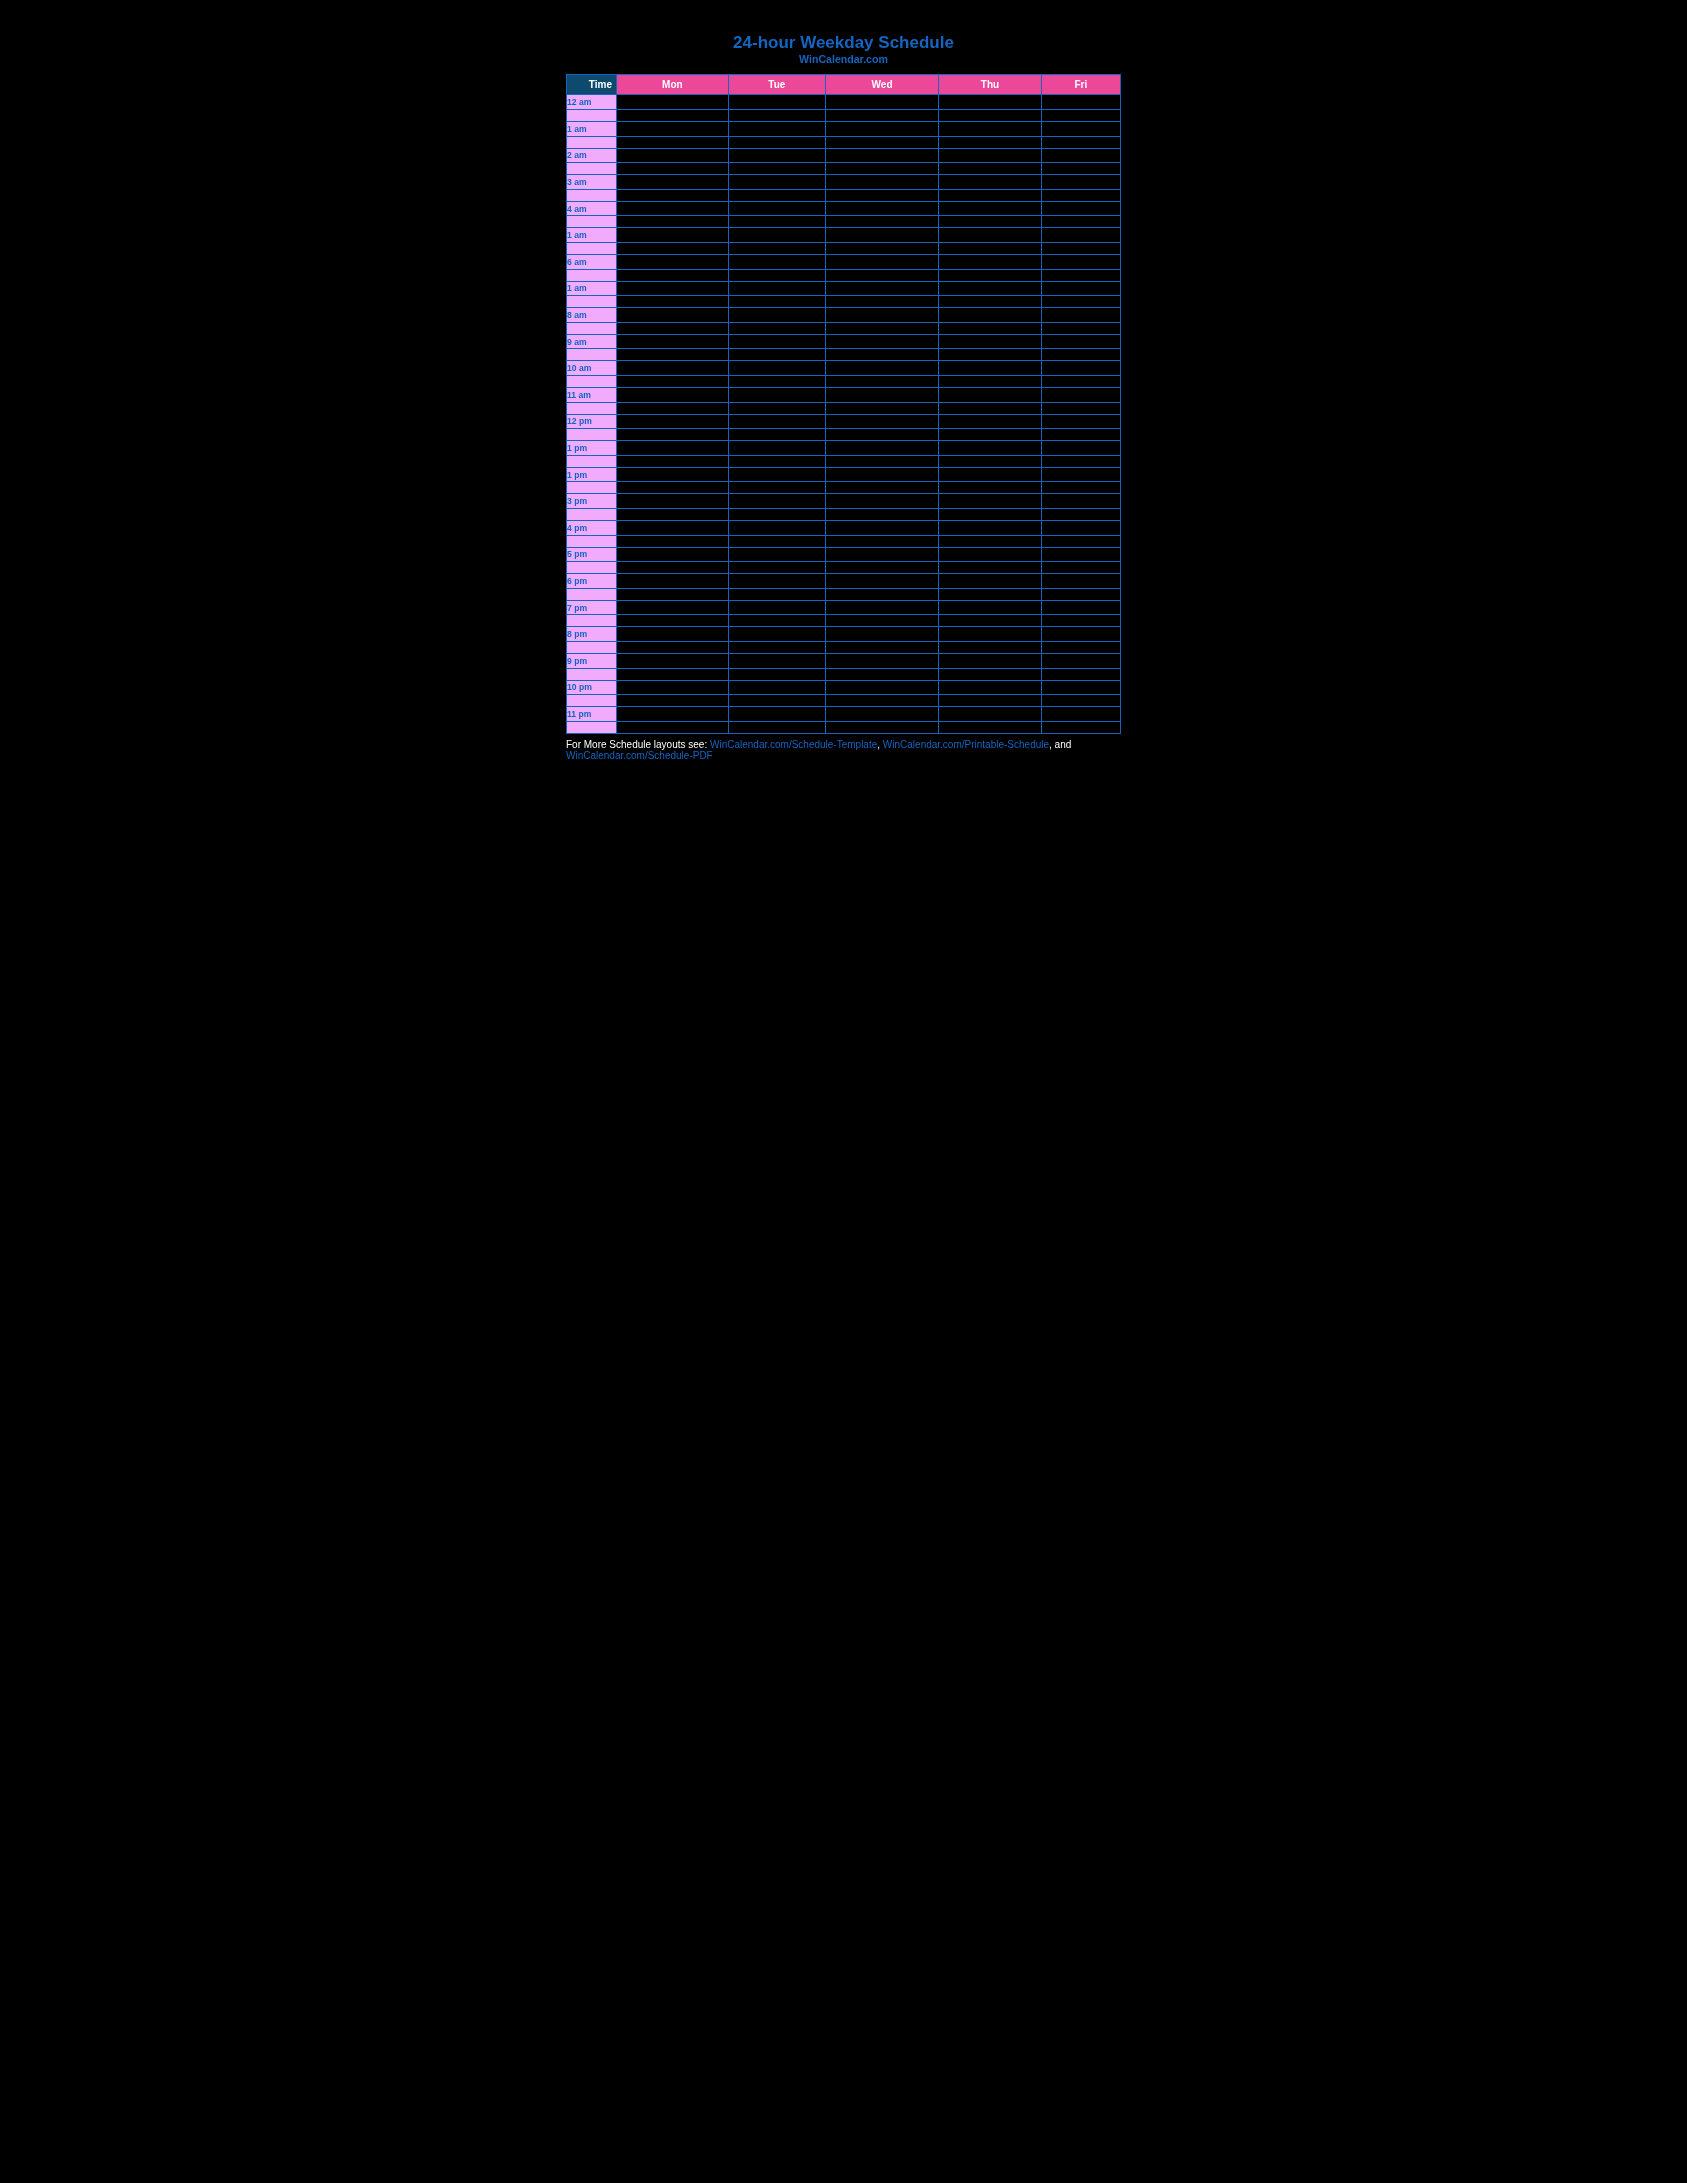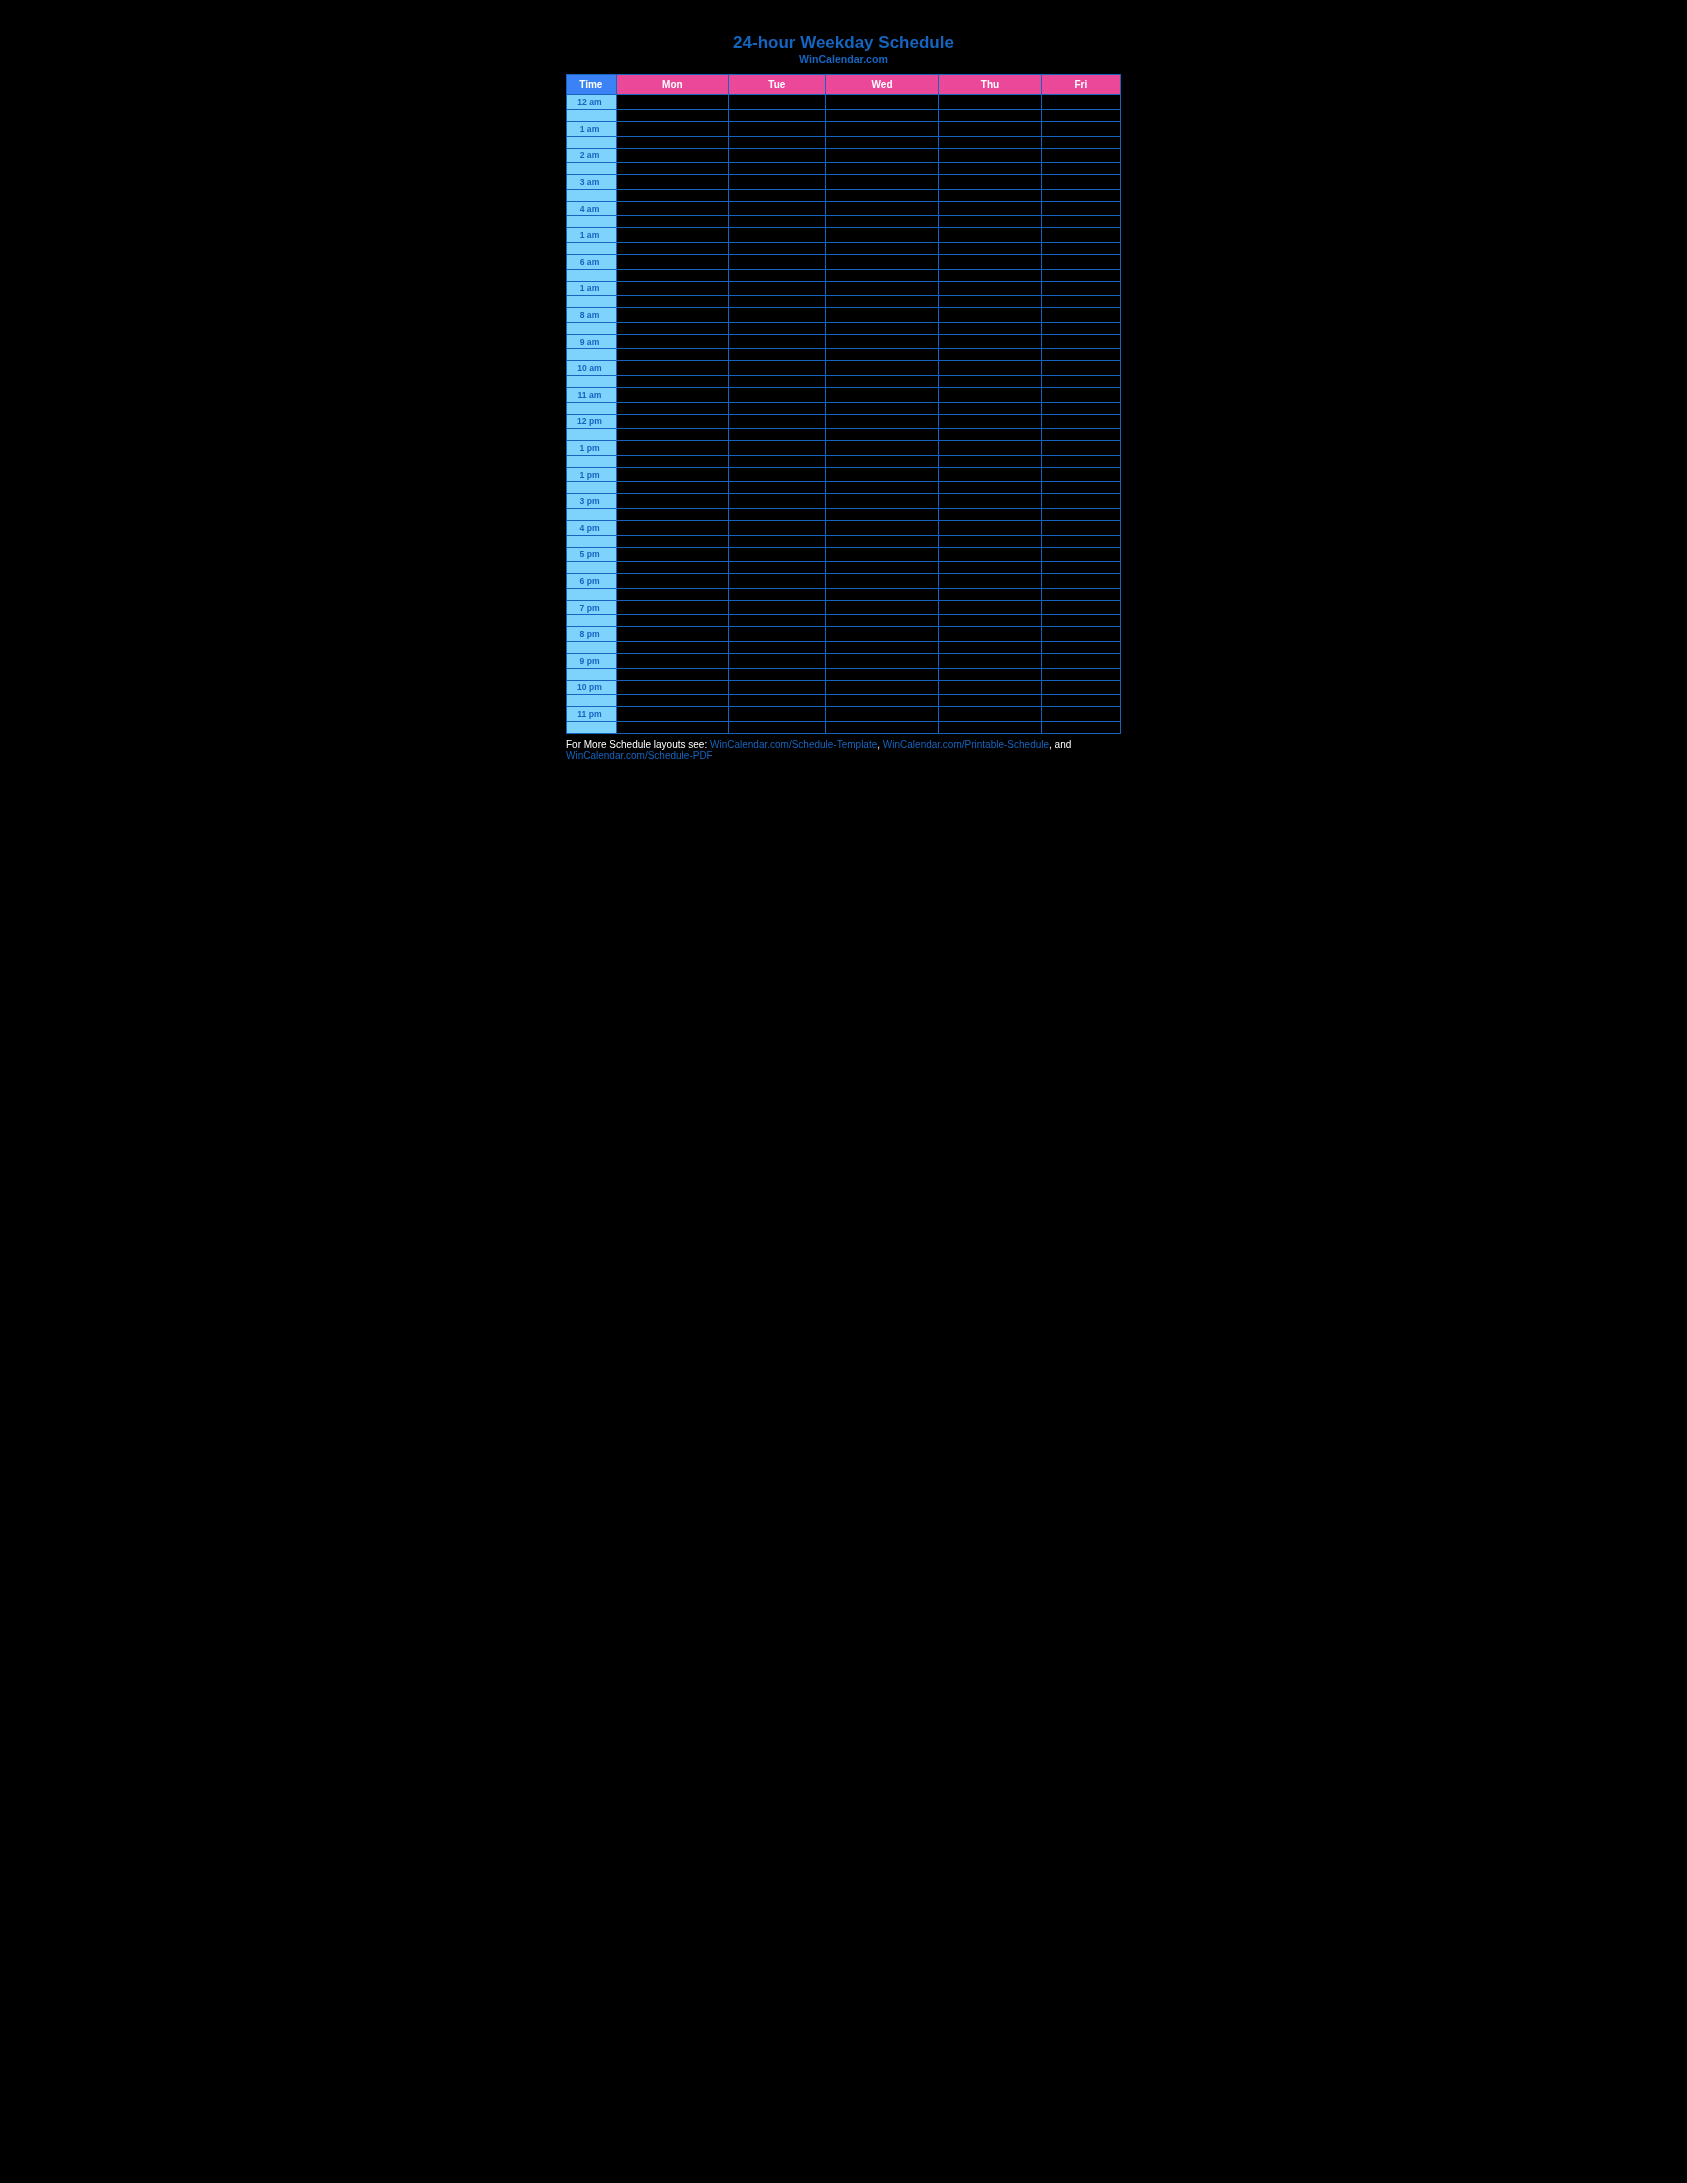--- a/index.html
+++ b/index.html
@@ -43,38 +43,38 @@
     .schedule-table th {
       background-color: #ec4899;
       color: #fff;
       font-weight: bold;
       font-size: 10px;
       padding: 4px 2.6px;
       text-align: center;
       border: 0.7px solid #1565C0;
     }
     .schedule-table th.time-header {
-      background-color: #3b82f6;
+      background-color: #0c4a6e;
       color: #fff;
-      text-align: center;
+      text-align: right;
       padding-right: 4px;
       width: 50px;
     }
     .schedule-table td {
       border: 0.7px solid #1565C0;
       height: 13.2px;
       background: #000;
     }
     .schedule-table td.time-cell {
       color: #1565C0;
       font-weight: bold;
       font-size: 8.6px;
-      text-align: center;
+      text-align: left;
       padding-right: 4px;
-      background: #7dd3fc;
+      background: #f0abfc;
       white-space: nowrap;
       vertical-align: middle;
     }
     .schedule-table td.data-cell {
       background: #000;
     }
     .schedule-table tr.hour-row td {
       height: 14.6px;
     }
     .schedule-table tr.half-row td {

